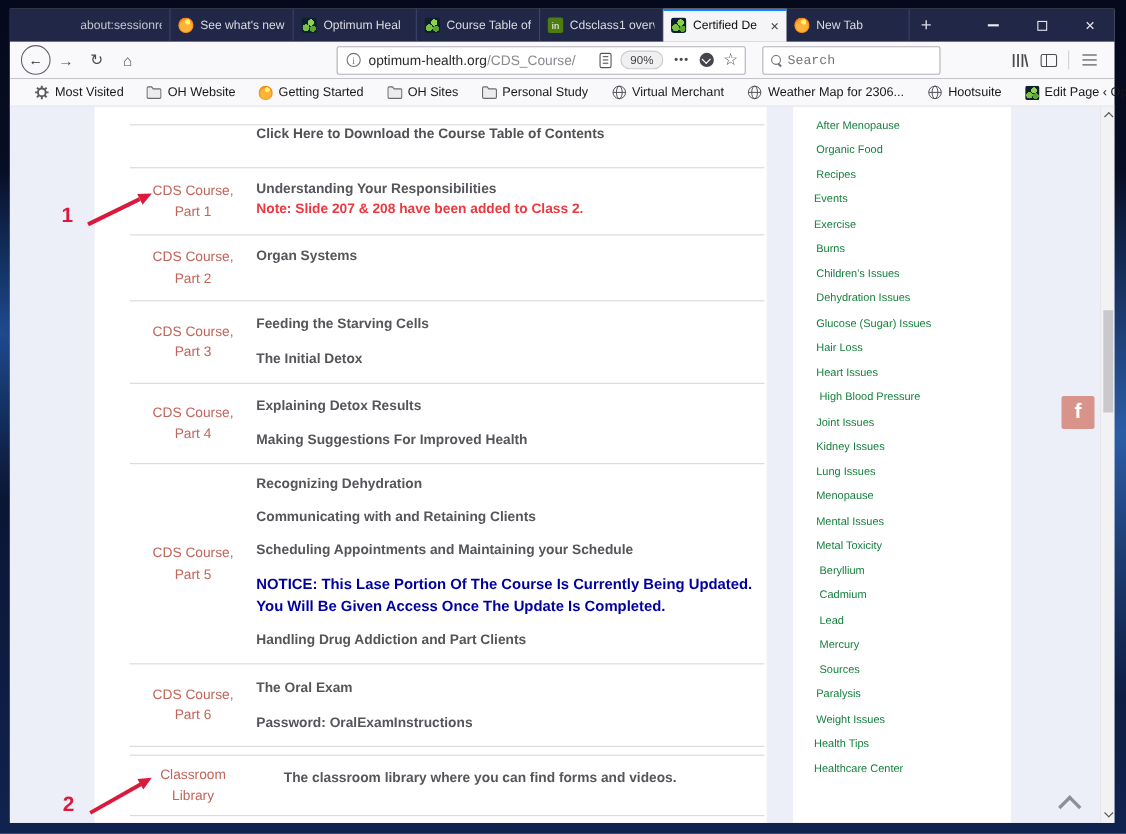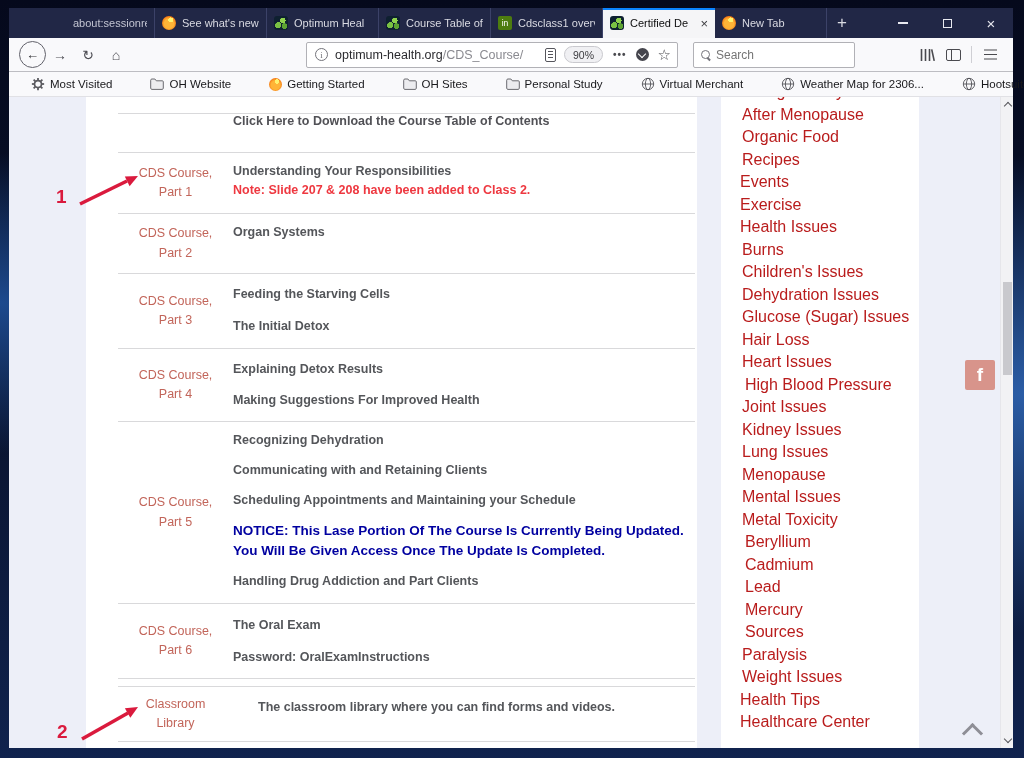--- a/index.html
+++ b/index.html
@@ -47,30 +47,30 @@
   .reader { width:11px; height:14px; border:1.3px solid #55555c; border-radius:2px; position:relative; flex:none; margin-right:8px; }
   .reader::after { content:""; position:absolute; left:1.5px; top:2.5px; width:5px; height:1.3px; background:#55555c; box-shadow:0 3px 0 #55555c, 0 6px 0 #55555c; }
   .zoompill { background:#f0f0f3; border:1px solid #c9c9ce; border-radius:9px; font-size:10.5px; color:#3b3b3f; padding:1.5px 8px; flex:none; margin-right:10px; }
   .dots { font-size:10px; letter-spacing:1px; color:#4a4a4f; font-weight:bold; flex:none; margin-right:9px; }
   .pocket { width:13px; height:13px; border-radius:50%; background:#45454d; position:relative; flex:none; margin-right:9px; }
   .pocket::after { content:""; position:absolute; left:3.2px; top:3.2px; width:5px; height:5px; border-left:1.7px solid #fff; border-bottom:1.7px solid #fff; transform:rotate(-45deg); }
   .star { font-size:15px; color:#4a4a4f; flex:none; line-height:1; }
   .searchbar { margin-left:15px; width:162px; height:26px; background:#fff; border:1px solid #b1b1b6; border-radius:2px; display:flex; align-items:center; padding:0 7px; }
   .mag { width:9px; height:9px; border:1.5px solid #73737a; border-radius:50%; position:relative; flex:none; margin-right:6px; }
   .mag::after { content:""; position:absolute; left:6px; top:6px; width:4px; height:1.5px; background:#73737a; transform:rotate(45deg); transform-origin:0 0; }
-  .searchbar input { border:none; outline:none; width:110px; font-size:12px; color:#737373; background:transparent; font-family:Liberation Sans, sans-serif; }
+  .searchbar input { border:none; outline:none; width:110px; font-size:12px; color:#737373; background:transparent; font-family:Liberation Mono, monospace; }
   .nav-right { margin-left:auto; display:flex; align-items:center; margin-right:10px; }
   .libicon, .sbicon, .burger { width:26px; height:26px; display:flex; align-items:center; justify-content:center; }
   .sb-shape { width:15px; height:12px; border:1.5px solid #4a4a4f; border-radius:2px; background:linear-gradient(to right, rgba(0,0,0,0) 3.5px, #4a4a4f 3.5px 5px, rgba(0,0,0,0) 5px); }
   .vsep { width:1px; height:17px; background:#cfcfd4; margin:0 5px; }
   .burger-bar { width:13px; height:1.7px; background:#4a4a4f; box-shadow:0 -4.5px 0 #4a4a4f, 0 4.5px 0 #4a4a4f; }
 
   
   .bmbar { position:absolute; left:0; top:64px; right:0; height:25px; background:#f9f9fb; border-bottom:1px solid #e1e1e5; display:flex; align-items:center; padding-left:22px; font-size:11.5px; color:#18181b; }
-  .bmitem { display:flex; align-items:center; margin-right:38px; white-space:nowrap; }
+  .bmitem { display:flex; align-items:center; margin-right:21px; white-space:nowrap; }
   .bmitem .bmicon { margin-right:5px; display:inline-flex; width:14px; height:14px; align-items:center; justify-content:center; }
 
   
   .content { position:absolute; left:0; top:89px; right:0; bottom:0; background:#edeff8; overflow:hidden; }
   .mainbox { position:absolute; left:77px; top:0; bottom:0; width:611px; background:#fff; }
   .ctable { margin-left:32px; width:577px; font-size:12.5px; }
   .tspacer { height:16px; }
   .trow { display:flex; border-bottom:1px solid #d9d9db; }
   .trow.hdr { height:40px; border-top:1px solid #d9d9db; align-items:flex-start; }
   .hdr .dl { font-weight:bold; color:#515156; margin-left:115px; }
@@ -83,21 +83,21 @@
   .cell-items p.note { color:#ee3840; font-weight:bold; }
   .gap13 p { margin-bottom:13px; }
   .gap11 p { margin-bottom:11px; }
   .cell-items p.notice { color:#0000a0; font-size:13.5px; line-height:20px; margin-bottom:0; }
   .cell-items p.notice.last { margin-bottom:11px; }
   .pt9{padding-top:9px;} .pt11{padding-top:11px;} .pt12{padding-top:12px;}
 
   
   .sidebox { position:absolute; left:712px; top:0; bottom:0; width:198px; background:#fff; padding-left:19px; overflow:hidden; }
   .side-list { margin-top:-16px; }
-  .side-item { line-height:22.5px; font-size:16px; color:#b91c1c; white-space:nowrap; cursor:pointer; }
+  .side-item { line-height:22.5px; font-size:10px; color:#15803d; white-space:nowrap; cursor:pointer; }
   .side-item.lvl2 { padding-left:2px; }
   .side-item.lvl3 { padding-left:5px; }
 
   
   .fb { position:absolute; left:956px; top:263px; width:30px; height:30px; background:#d8948b; border-radius:2px; color:#fff; font-weight:bold; font-size:19px; display:flex; align-items:center; justify-content:center; cursor:pointer; }
   .totop { position:absolute; left:956px; top:629px; width:15px; height:15px; border-top:3px solid #8e8e96; border-right:3px solid #8e8e96; transform:rotate(-45deg); cursor:pointer; }
   .scrollbar { position:absolute; left:991px; top:0; bottom:0; width:13px; background:#f2f2f4; border-left:1px solid #e6e6ea; }
   .sb-thumb { position:absolute; left:2px; top:185px; width:9px; height:93px; background:#c9c9cd; }
   .sb-up, .sb-dn { position:absolute; left:3.5px; width:6px; height:6px; border-top:1.6px solid #55555a; border-right:1.6px solid #55555a; }
   .sb-up { top:6px; transform:rotate(-45deg); }
@@ -375,21 +375,20 @@
           <div class="side-item lvl2">After Menopause</div>
 
           <div class="side-item lvl2">Organic Food</div>
 
           <div class="side-item lvl2">Recipes</div>
 
           <div class="side-item lvl1">Events</div>
 
           <div class="side-item lvl1">Exercise</div>
 
-          <div class="side-item lvl1">Health Issues</div>
 
           <div class="side-item lvl2">Burns</div>
 
           <div class="side-item lvl2">Children's Issues</div>
 
           <div class="side-item lvl2">Dehydration Issues</div>
 
           <div class="side-item lvl2">Glucose (Sugar) Issues</div>
 
           <div class="side-item lvl2">Hair Loss</div>

